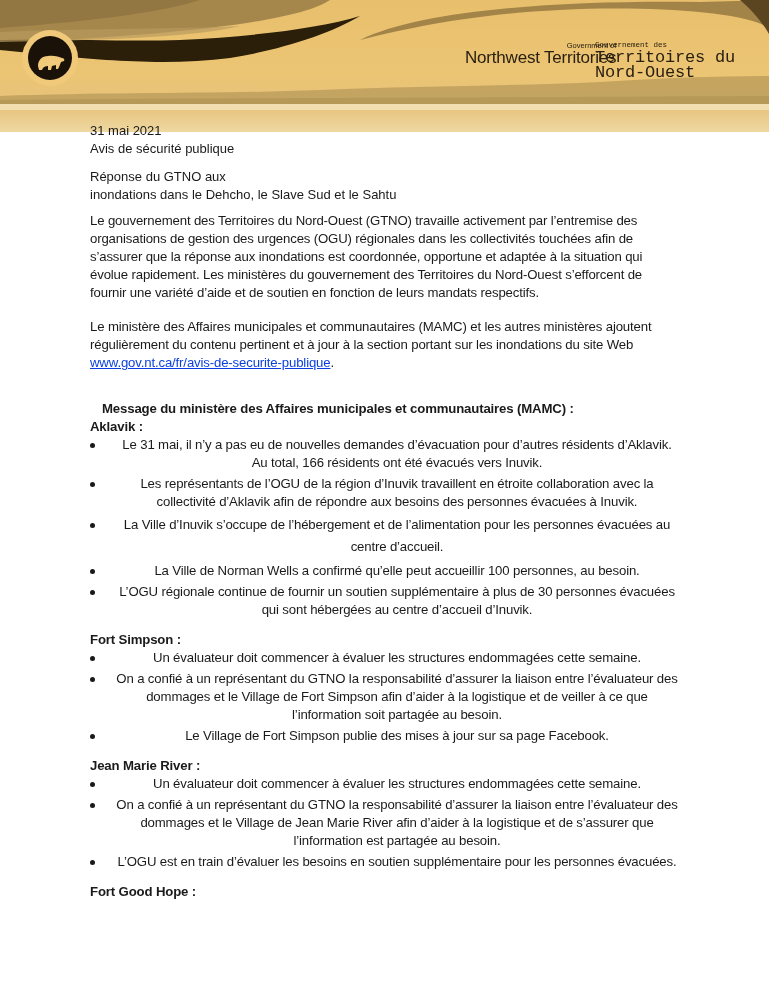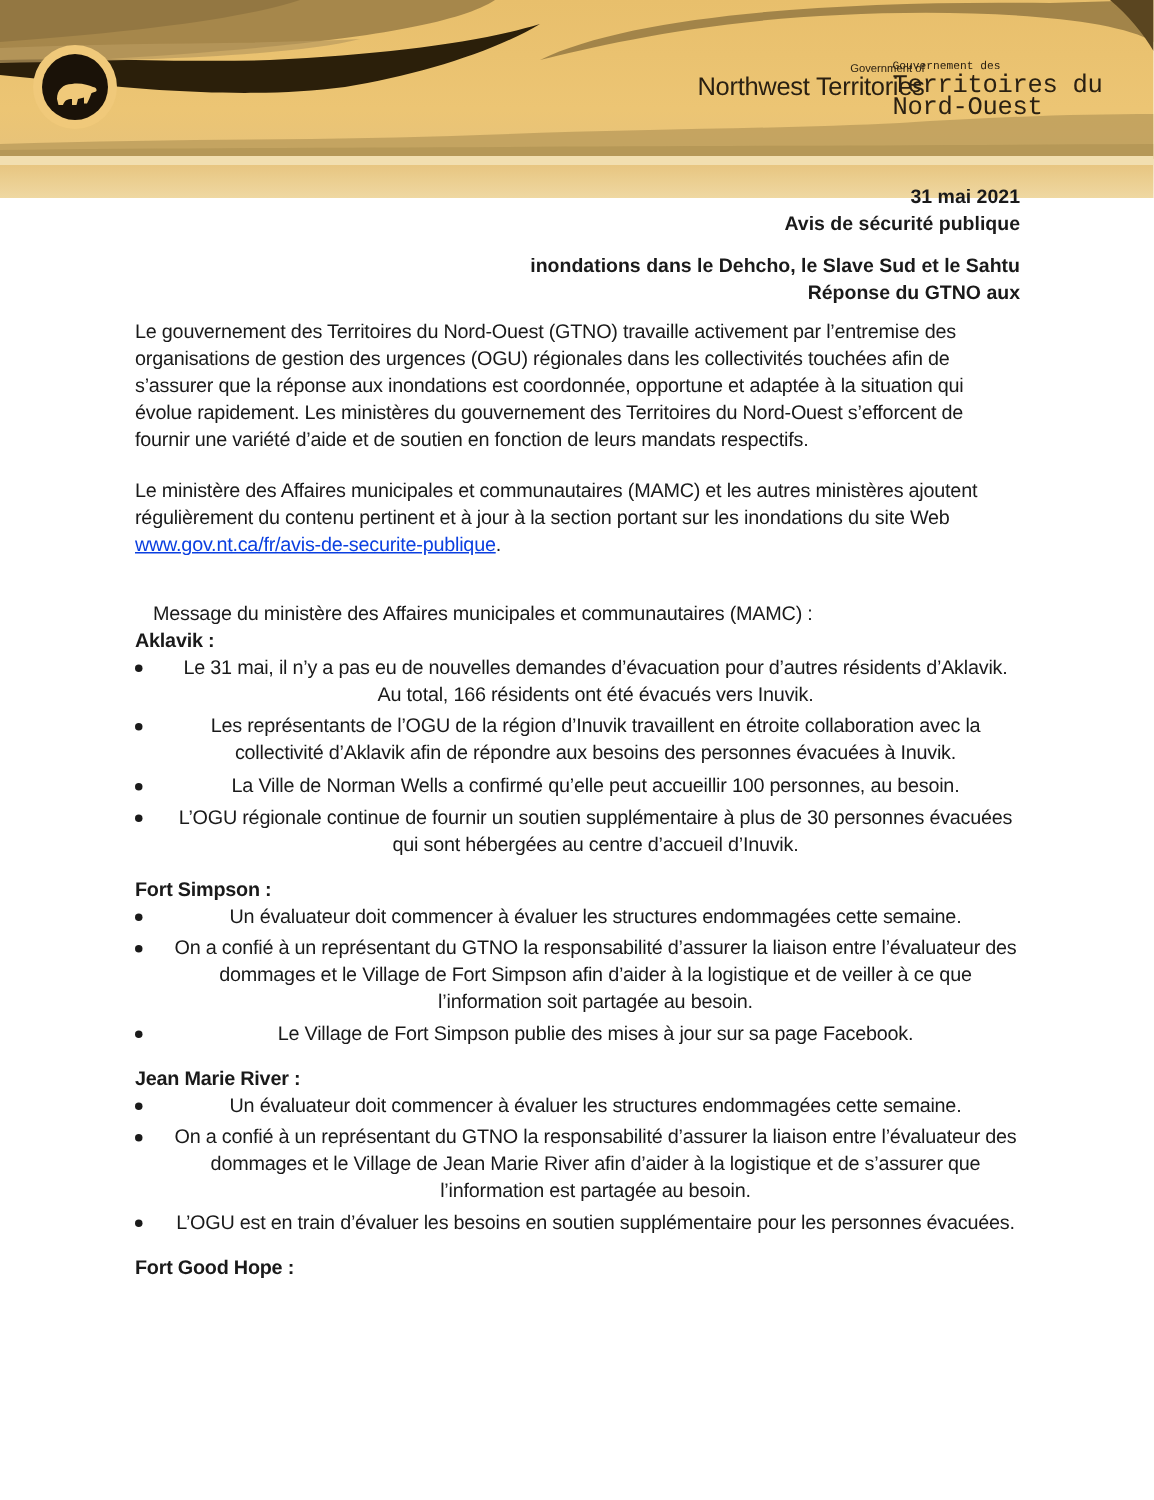--- a/index.html
+++ b/index.html
@@ -15,25 +15,25 @@
     .logo-inner { position: absolute; left: 6px; top: 6px; width: 44px; height: 44px; }
     .gov-text { position: absolute; top: 41px; font-family: "Liberation Sans", sans-serif; color: #2a2012; }
     .gov-en { left: 465px; text-align: right; }
     .gov-fr { left: 595px; font-family: Liberation Mono, monospace; }
     .gov-small { font-size: 7.5px; line-height: 9px; display: block; }
     .gov-big { font-size: 17px; line-height: 15px; display: block; letter-spacing: -0.2px; }
     .gov-en .gov-small { text-align: right; }
 
     
     .doc { position: absolute; left: 90px; top: 122px; width: 590px; font-size: 13.2px; line-height: 18px; }
-    .center { text-align: right; font-weight: bold; font-size: 13px; line-height: 18px; }
+    .center { text-align: left; font-weight: normal; font-size: 13px; line-height: 18px; }
     .title-block { margin-bottom: 8px; }
     .para { margin: 0 0 16px 0; letter-spacing: -0.15px; }
     .para a { color: #0b3fe0; }
-    .section-title { font-weight: normal; margin: 28px 0 0 0; letter-spacing: -0.15px; padding-left: 12px; }
+    .section-title { font-weight: bold; margin: 28px 0 0 0; letter-spacing: -0.15px; padding-left: 12px; }
     .sub-title { font-weight: bold; margin: 0; letter-spacing: -0.15px; }
     .sub-title.spaced { margin-top: 12px; }
     ul.bullets { list-style: none; margin: 0; padding: 0; }
     ul.bullets li { position: relative; padding-left: 24px; margin: 0 0 3px 0; letter-spacing: -0.15px; text-align: center; }
     ul.bullets li .dot { position: absolute; left: 0px; top: 7px; width: 5px; height: 5px; border-radius: 50%; background: #1a1a1a; }
   </style>
 </head>
 <body>
 
 <div class="banner">
@@ -68,34 +68,35 @@
     <span class="gov-small">Gouvernement des</span>
     <span class="gov-big">Territoires du Nord-Ouest</span>
   </div>
 </div>
 
 <div class="doc">
   <div class="title-block">
     <div class="center">31 mai 2021</div>
     <div class="center">Avis de sécurité publique</div>
     <div style="height:10px"></div>
+    <div class="center">Réponse du GTNO aux</div>
     <div class="center">inondations dans le Dehcho, le Slave Sud et le Sahtu</div>
-    <div class="center">Réponse du GTNO aux</div>
   </div>
 
   <p class="para">Le gouvernement des Territoires du Nord-Ouest (GTNO) travaille activement par l’entremise des organisations de gestion des urgences (OGU) régionales dans les collectivités touchées afin de s’assurer que la réponse aux inondations est coordonnée, opportune et adaptée à la situation qui évolue rapidement. Les ministères du gouvernement des Territoires du Nord-Ouest s’efforcent de fournir une variété d’aide et de soutien en fonction de leurs mandats respectifs.</p>
 
   <p class="para"><span>Le ministère des Affaires municipales et communautaires (MAMC) et les autres ministères ajoutent régulièrement du contenu pertinent et à jour à la section portant sur les inondations du site Web </span><a href="#">www.gov.nt.ca/fr/avis-de-securite-publique</a><span>.</span></p>
 
   <div class="section-title">Message du ministère des Affaires municipales et communautaires (MAMC) :</div>
 
   <div class="sub-title">Aklavik :</div>
   <ul class="bullets">
     <li><span class="dot"></span><span>Le 31 mai, il n’y a pas eu de nouvelles demandes d’évacuation pour d’autres résidents d’Aklavik. Au total, 166 résidents ont été évacués vers Inuvik.</span></li>
     <li><span class="dot"></span><span>Les représentants de l’OGU de la région d’Inuvik travaillent en étroite collaboration avec la collectivité d’Aklavik afin de répondre aux besoins des personnes évacuées à Inuvik.</span></li>
+    <li style="line-height:22px; margin-bottom:0"><span class="dot" style="top:9px"></span><span>La Ville d’Inuvik s’occupe de l’hébergement et de l’alimentation pour les personnes évacuées au centre d’accueil.</span></li>
     <li style="margin-top:4px"><span class="dot"></span><span>La Ville de Norman Wells a confirmé qu’elle peut accueillir 100 personnes, au besoin.</span></li>
     <li><span class="dot"></span><span>L’OGU régionale continue de fournir un soutien supplémentaire à plus de 30 personnes évacuées qui sont hébergées au centre d’accueil d’Inuvik.</span></li>
   </ul>
 
   <div class="sub-title spaced">Fort Simpson :</div>
   <ul class="bullets">
     <li><span class="dot"></span><span>Un évaluateur doit commencer à évaluer les structures endommagées cette semaine.</span></li>
     <li><span class="dot"></span><span>On a confié à un représentant du GTNO la responsabilité d’assurer la liaison entre l’évaluateur des dommages et le Village de Fort Simpson afin d’aider à la logistique et de veiller à ce que l’information soit partagée au besoin.</span></li>
     <li><span class="dot"></span><span>Le Village de Fort Simpson publie des mises à jour sur sa page Facebook.</span></li>
   </ul>

